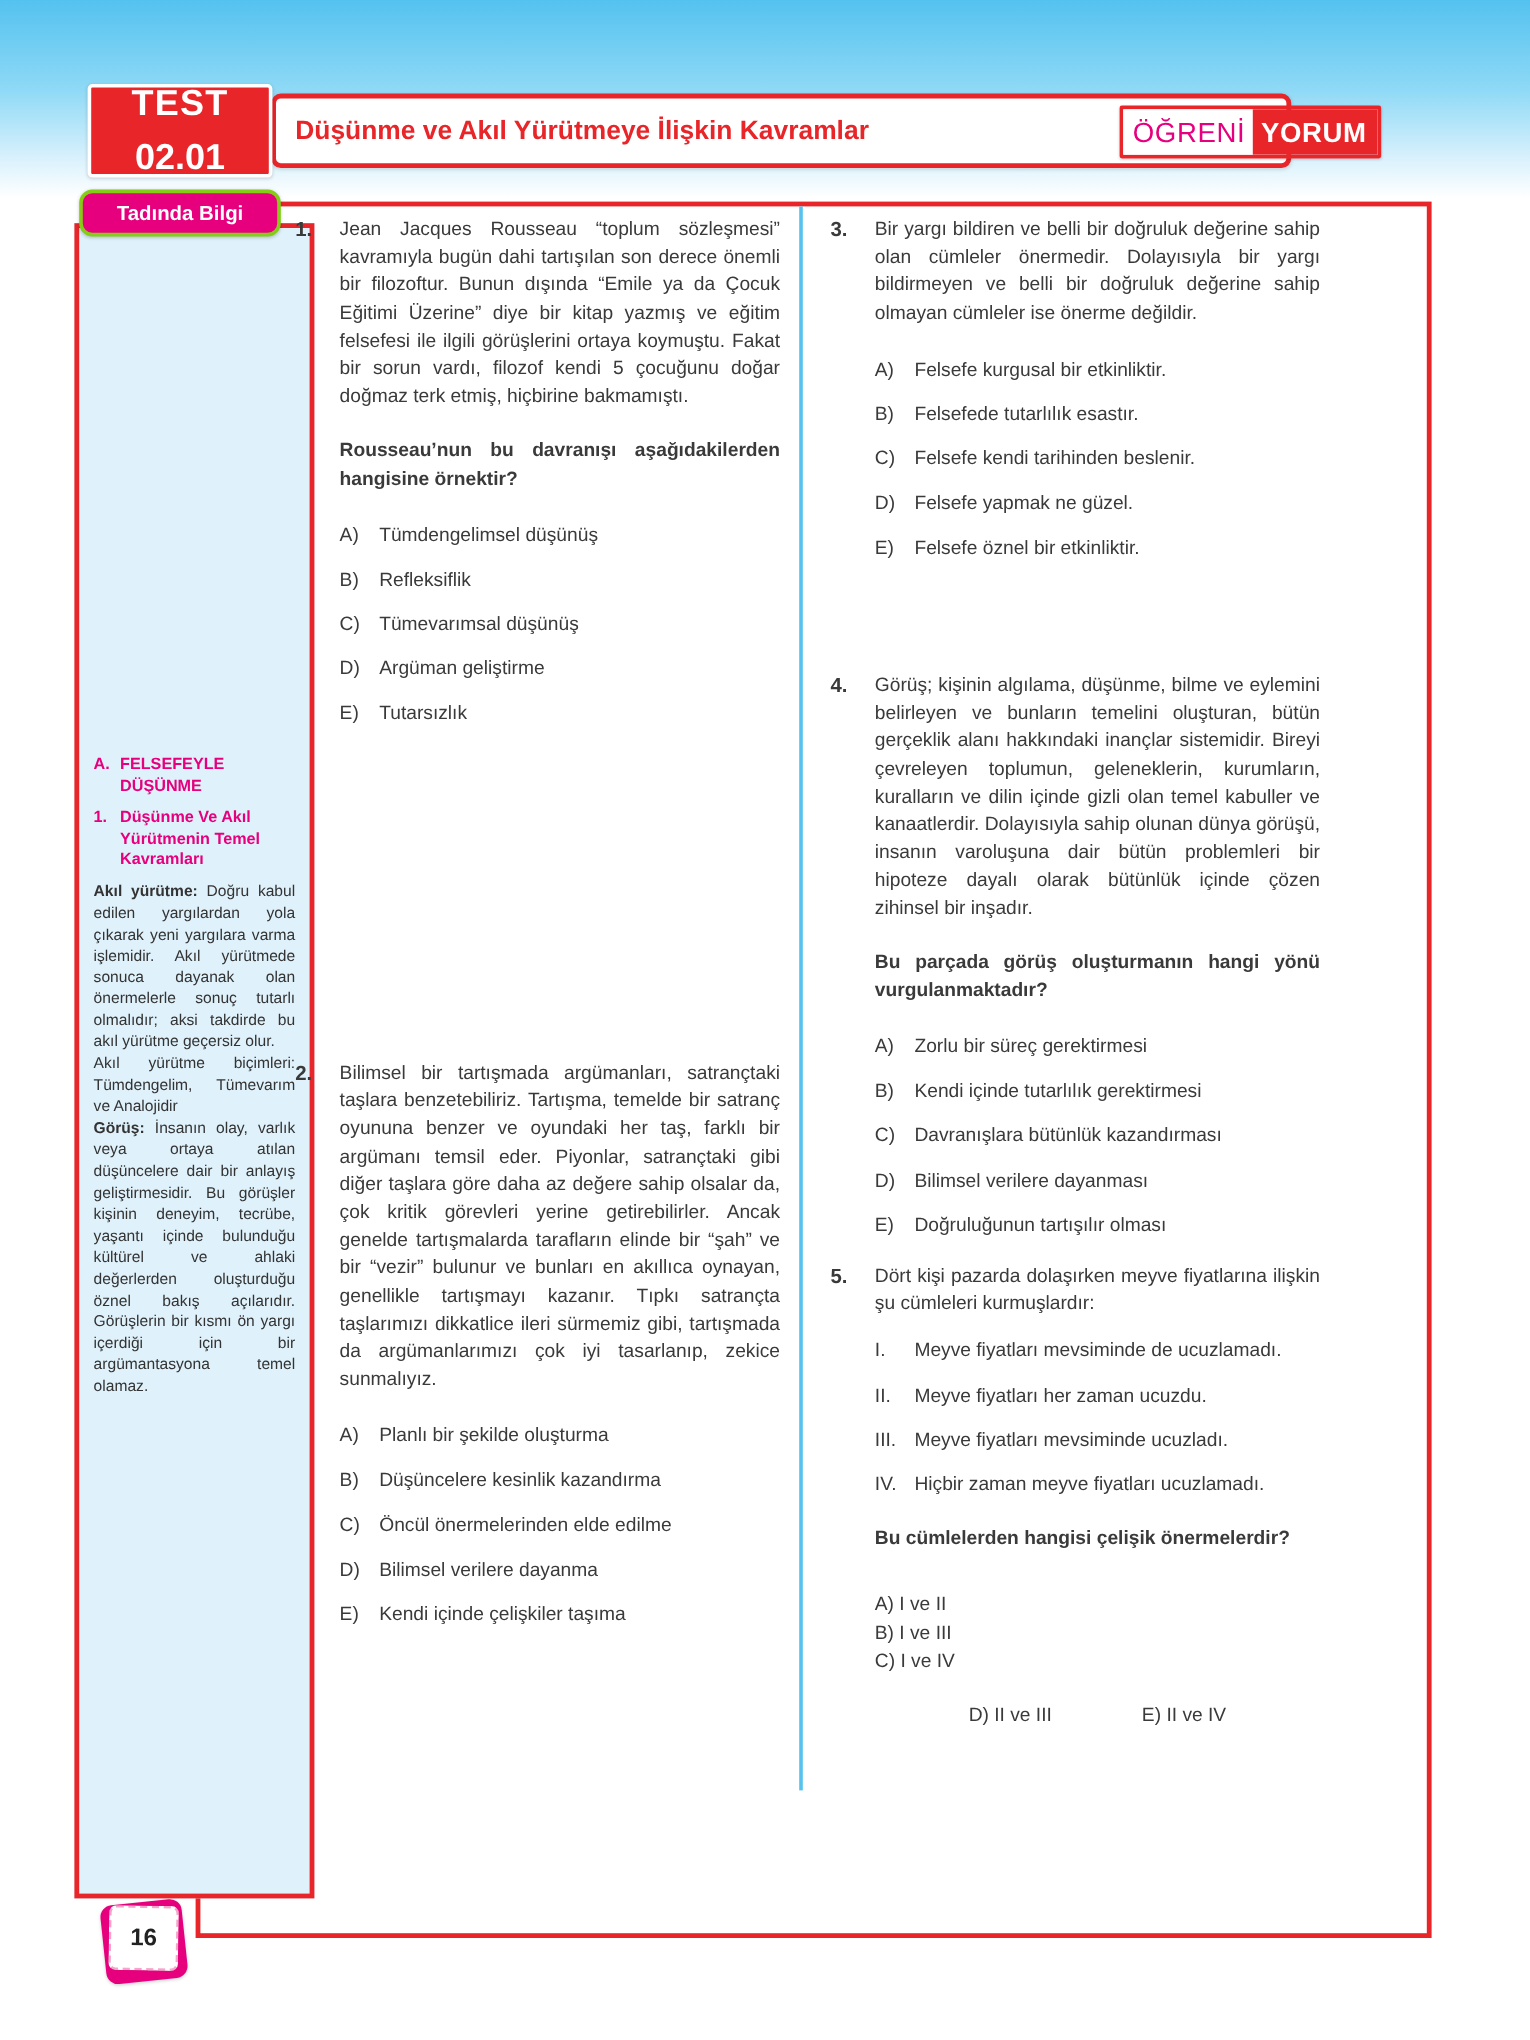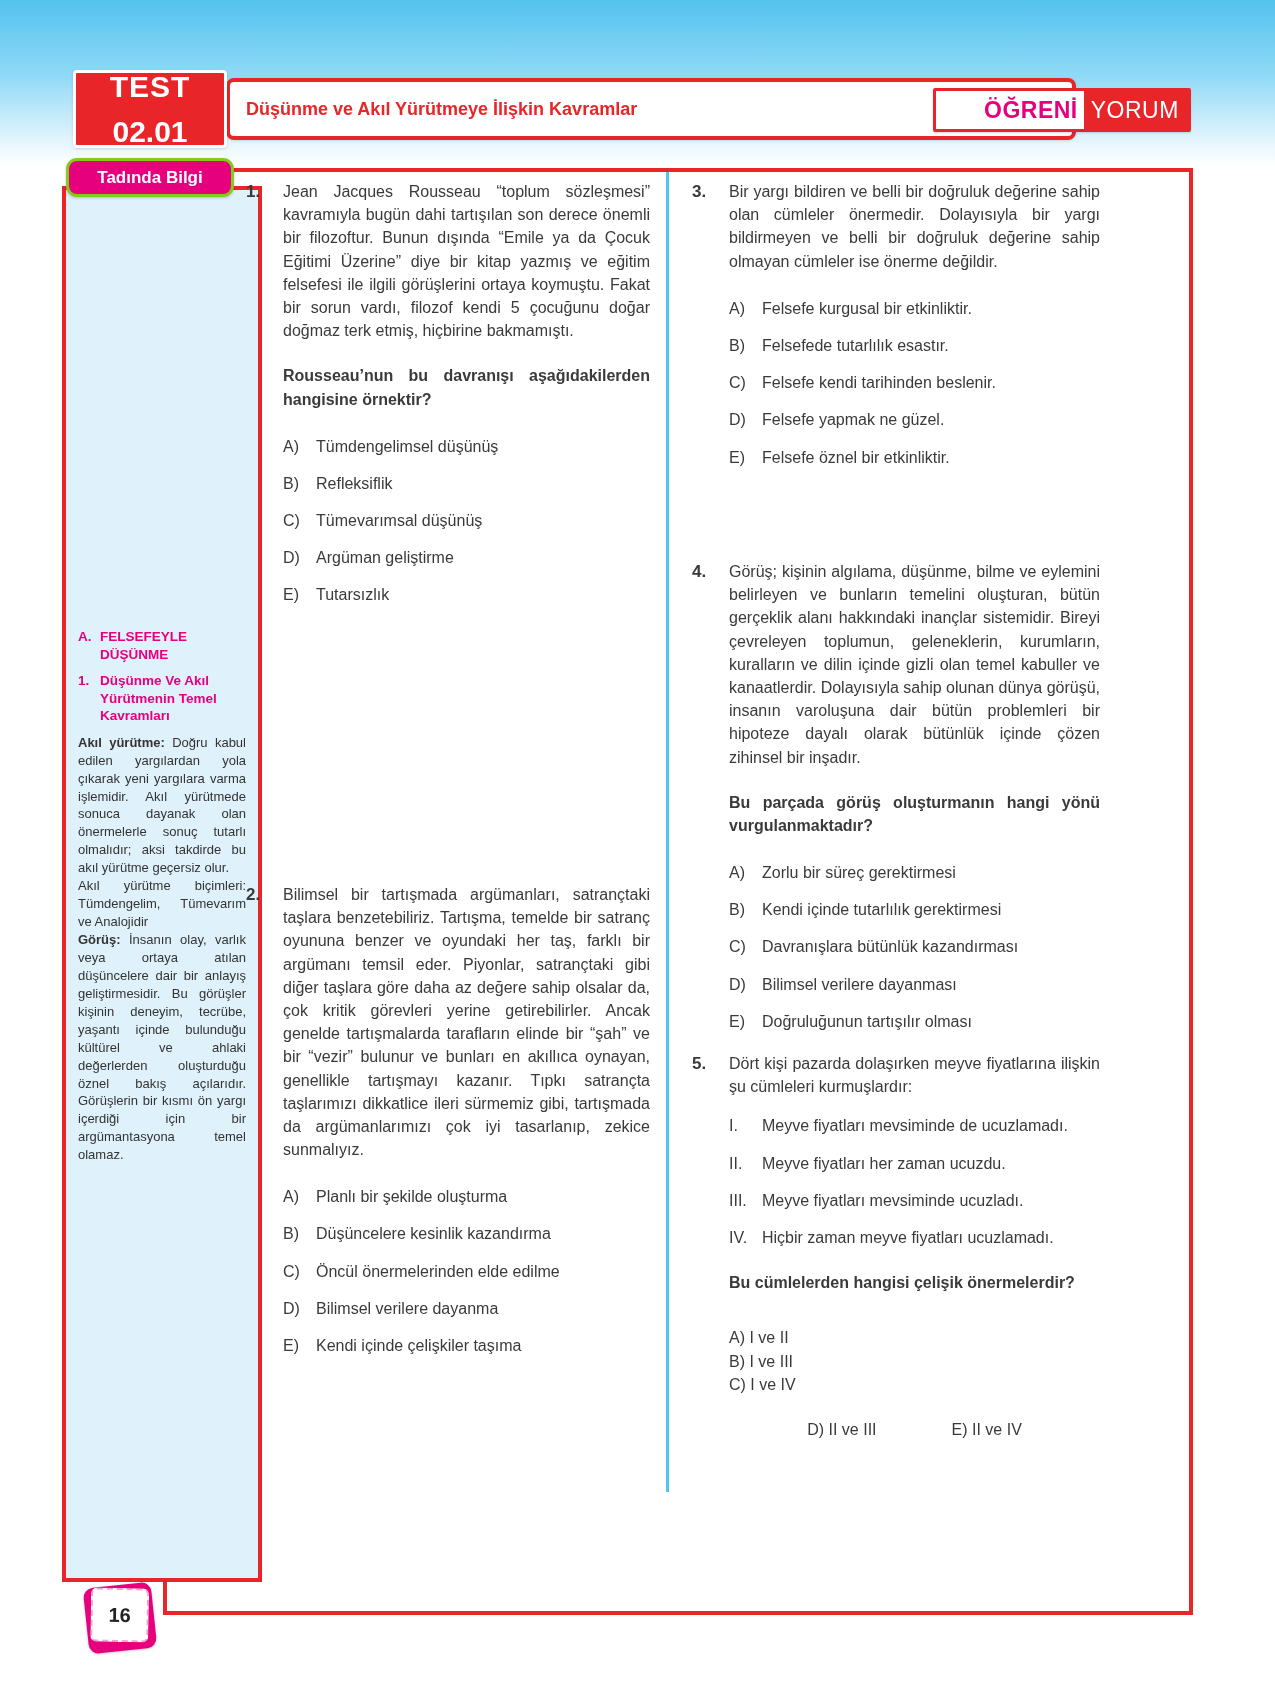--- a/index.html
+++ b/index.html
@@ -27,32 +27,32 @@
     gap:14px;
   }
   .test-box .t1 { font-size:30px; letter-spacing:1px; }
   .test-box .t2 { font-size:30px; }
   .title-bar {
     position:absolute; left:226px; top:78px; width:850px; height:62px;
     background:#ffffff; border:4px solid #e8262a; border-radius:8px;
     display:flex; align-items:center; padding-left:16px; z-index:5;
     box-shadow:0 1px 3px rgba(0,0,0,.12);
   }
-  .title-bar .page-title { color:#e8262a; font-weight:bold; font-size:18px; }
+  .title-bar .page-title { color:#e8262a; font-weight:bold; font-size:22px; }
   .brand {
     position:absolute; left:933px; top:88px; height:44px; display:flex; z-index:7;
     border:3px solid #e8262a; border-radius:2px; overflow:hidden;
     box-shadow:0 1px 2px rgba(0,0,0,.15);
   }
   .brand .b-left {
-    background:#ffffff; color:#e6007e; font-weight:bold; font-size:23px;
-    display:flex; align-items:center; padding:0 6px 0 8px; letter-spacing:.5px;margin-left:40px;
+    background:#ffffff; color:#e6007e; font-weight:normal; font-size:23px;
+    display:flex; align-items:center; padding:0 6px 0 8px; letter-spacing:.5px;
   }
   .brand .b-right {
-    background:#e8262a; color:#ffffff; font-weight:normal; font-size:23px;
+    background:#e8262a; color:#ffffff; font-weight:bold; font-size:23px;
     display:flex; align-items:center; padding:0 9px 0 7px; letter-spacing:.5px;
   }
   
   .main-box {
     position:absolute; left:163px; top:168px; width:1030px; height:1447px;
     background:#ffffff; border:4px solid #e8262a; z-index:1;
   }
   .column-divider {
     position:absolute; left:666px; top:172px; width:3px; height:1320px;
     background:#56c3ee; z-index:2;

